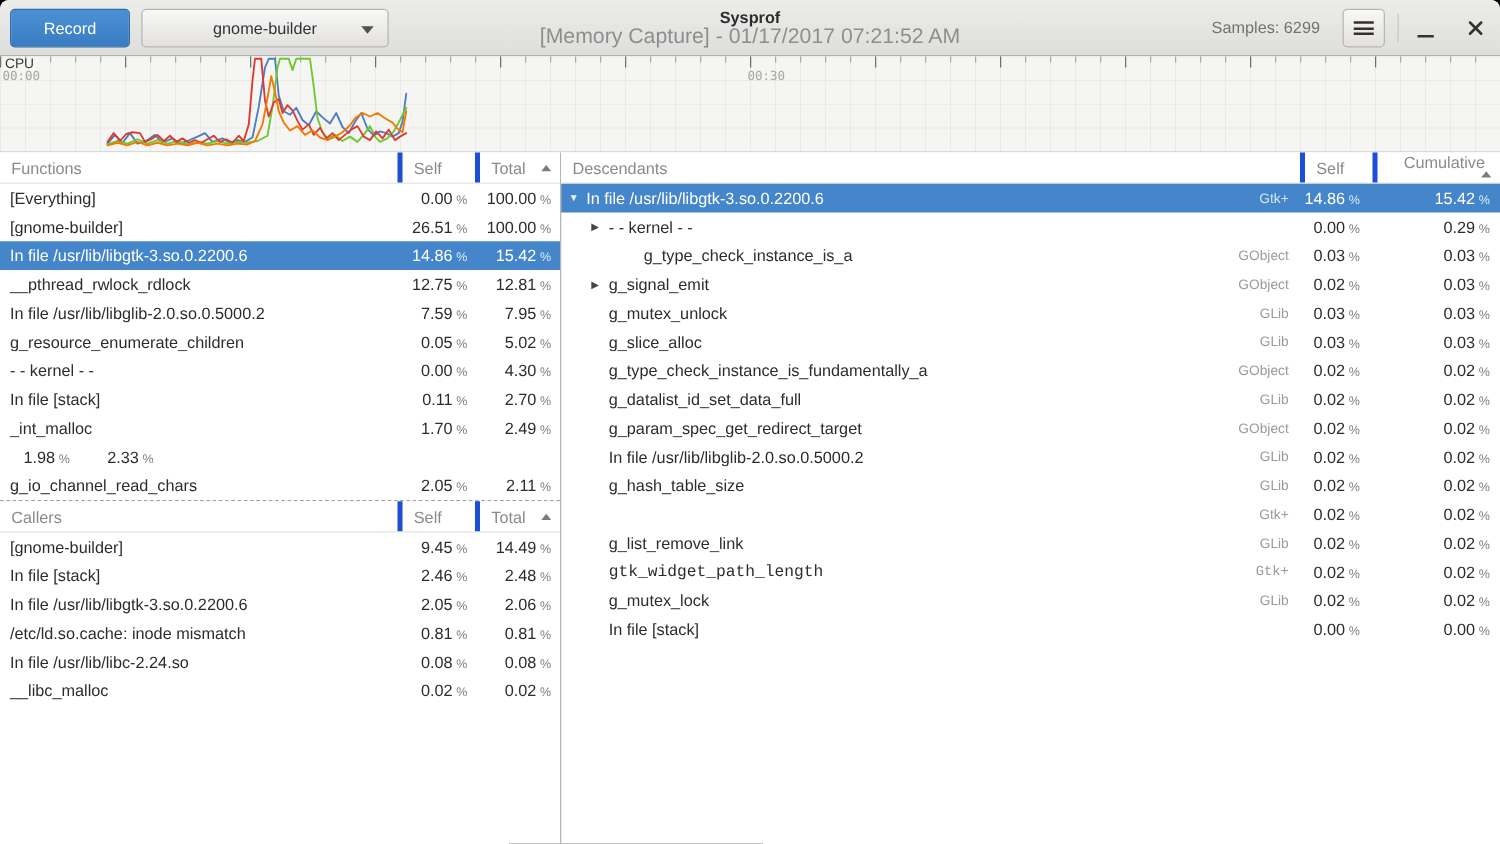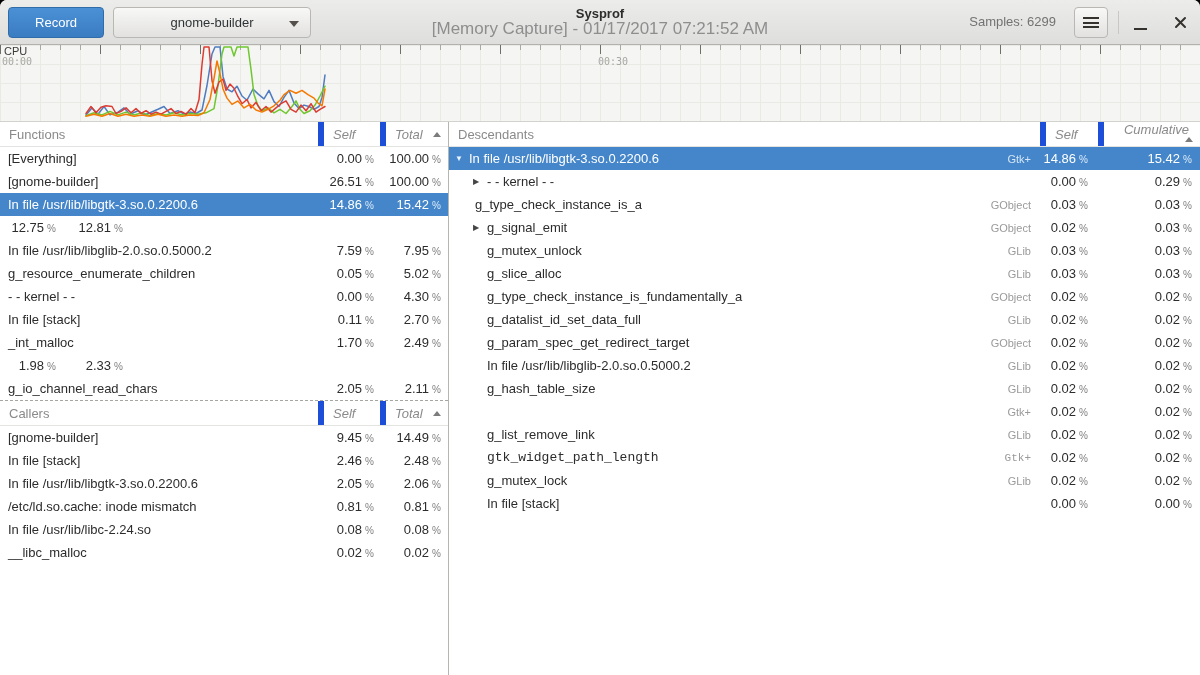--- a/index.html
+++ b/index.html
@@ -44,21 +44,21 @@
   .gtime { position:absolute; font-size:10px; color:#a6a6a2; line-height:10px;
            font-family:"DejaVu Sans Mono", monospace; }
 
   
   .main { position:absolute; top:122px; left:0; right:0; bottom:0; display:flex; background:#fff; }
   .left-pane { width:449px; box-sizing:border-box; border-right:1px solid #b5b5b1; }
   .right-pane { flex:1; }
   .thead { display:flex; height:25px; box-sizing:border-box; align-items:stretch;
            background:#fff; border-bottom:1px solid #e3e3e1; color:#8a8a8a; font-size:13px; }
   .hc { box-sizing:border-box; display:flex; align-items:center; padding-left:9px; }
-  .hc + .hc { border-left:6px solid #1d4ed8;font-style:italic; }
+  .hc + .hc { border-left:4px solid #1d4ed8; }
   .hc-name { flex:1; }
   .left-pane .hc-self { width:62px; }
   .left-pane .hc-total { width:68px; }
   .right-pane .hc-self { width:58px; }
   .right-pane .hc-total { width:102px;flex-direction:column; }
   .sort-up { margin-left:auto; margin-right:7px; width:0; height:0;
              border-left:4px solid transparent; border-right:4px solid transparent; border-bottom:5px solid #7c7c7c; }
 
   .trow { display:flex; height:23px; align-items:center; font-size:13px; color:#2c2c2c; white-space:nowrap; }
   .trow.selected { background:#4486c9; color:#fff; }
@@ -222,20 +222,21 @@
             <span class="cnum c-self">
               <span class="num">14.86</span>
               <span class="pct">%</span>
             </span>
             <span class="cnum c-total">
               <span class="num">15.42</span>
               <span class="pct">%</span>
             </span>
           </div>
           <div class="trow">
+            <span class="cname">__pthread_rwlock_rdlock</span>
             <span class="cnum c-self">
               <span class="num">12.75</span>
               <span class="pct">%</span>
             </span>
             <span class="cnum c-total">
               <span class="num">12.81</span>
               <span class="pct">%</span>
             </span>
           </div>
           <div class="trow">
@@ -427,21 +428,21 @@
             <span class="cnum c-self">
               <span class="num">0.00</span>
               <span class="pct">%</span>
             </span>
             <span class="cnum c-total">
               <span class="num">0.29</span>
               <span class="pct">%</span>
             </span>
           </div>
           <div class="trow">
-            <span class="cname" style="padding-left: 12px;">
+            <span class="cname" style="padding-left: 24px; gap: 28px;">
               <span class="expander"></span>
               <span>g_type_check_instance_is_a</span>
               <span class="tag">GObject</span>
             </span>
             <span class="cnum c-self">
               <span class="num">0.03</span>
               <span class="pct">%</span>
             </span>
             <span class="cnum c-total">
               <span class="num">0.03</span>

